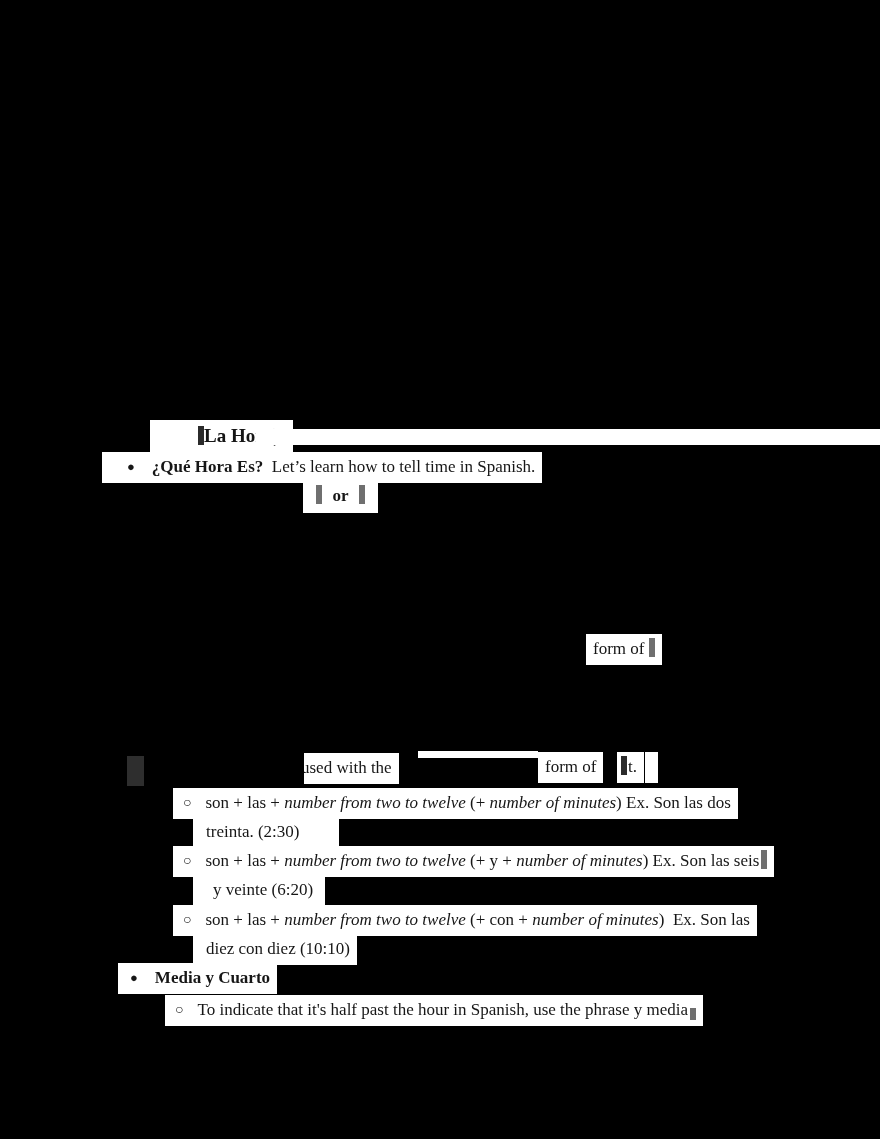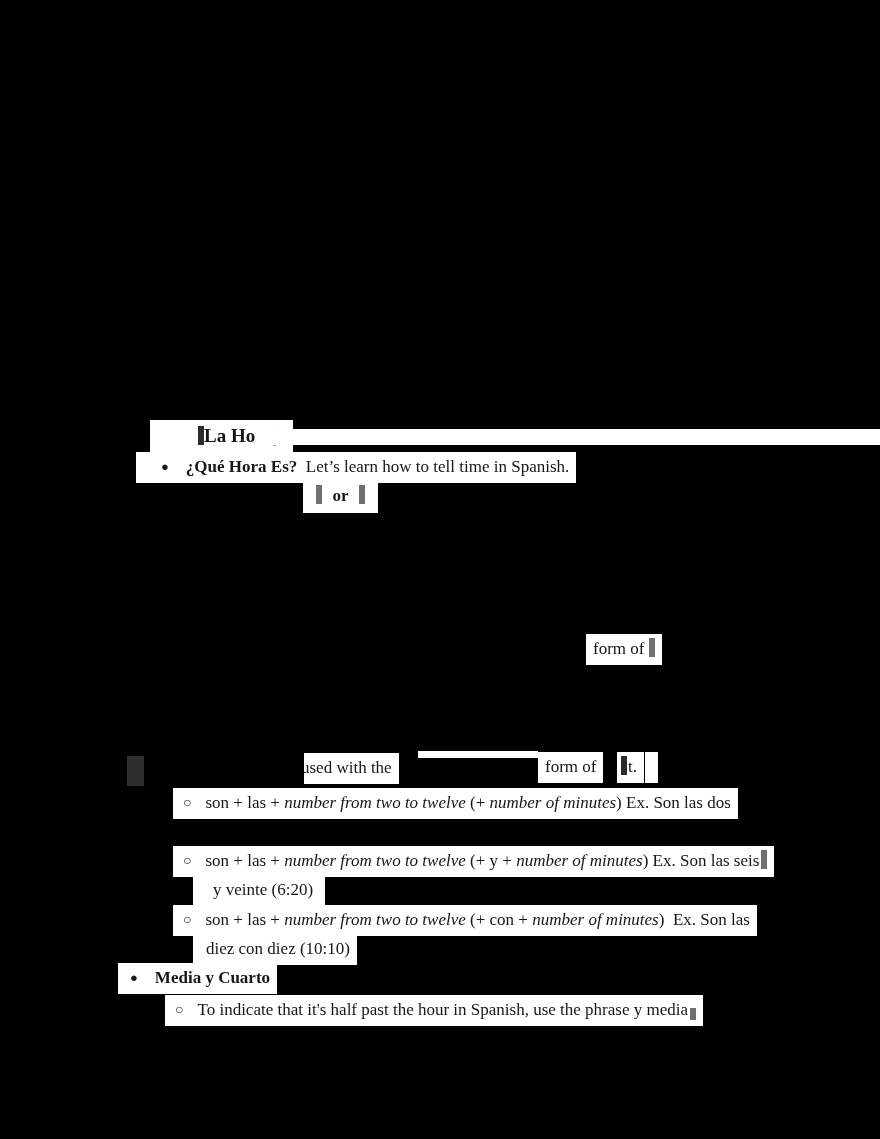--- a/index.html
+++ b/index.html
@@ -56,34 +56,35 @@
 </style>
 </head>
 <body>
 
 <div id="page">
 
   <div class="box title-box" style="left:150px; top:420px;padding-left:48px;"><span class="frag dark"></span><span>La Hora):</span></div>
 
   <div class="rect" style="left:256px; top:429px; width:624px; height:16px;"></div>
 
-  <div class="box" style="left:136px; top:452px;padding-left:20px;"><span class="bullet1">●</span><span class="boldtext">¿Qué Hora Es?</span><span>  </span><span>Let’s learn how to tell time in Spanish.</span></div>
+  <div class="box" style="left:102px; top:452px;padding-left:20px;"><span class="bullet1">●</span><span class="boldtext">¿Qué Hora Es?</span><span>  </span><span>Let’s learn how to tell time in Spanish.</span></div>
 
   <div class="box or-box" style="left:303px; top:481px; width:61px; height:27px;"><span class="frag" style="margin-right:10px;"></span><span>or</span><span class="frag" style="margin-left:10px;"></span></div>
 
   <div class="box" style="left:586px; top:634px;"><span>form of</span><span class="frag" style="margin-left:5px;"></span></div>
 
   <div class="graysquare" style="left:127px; top:756px; width:17px; height:30px;"></div>
   <div class="box" style="left:294px; top:753px;"><span class="cover" style="left:0; width:10px;"></span><span>used with the</span></div>
   <div class="rect" style="left:418px; top:751px; width:120px; height:7px;"></div>
   <div class="box" style="left:538px; top:752px;"><span>form of</span></div>
   <div class="box" style="left:617px; top:752px; padding-left:4px;"><span class="frag dark" style="margin-right:1px;"></span><span>t.</span></div>
   <div class="rect" style="left:645px; top:752px; width:13px; height:31px;"></div>
 
   <div class="box" style="left:173px; top:788px;"><span class="bullet2">○</span><span>son + las + </span><span class="ital">number from two to twelve</span><span> (+ </span><span class="ital">number of minutes</span><span>) Ex. Son las dos</span></div>
+  <div class="box" style="left:193px; top:817px; padding-left:13px; padding-right:40px;"><span>treinta. (2:30)</span></div>
 
   <div class="box" style="left:173px; top:846px;"><span class="bullet2">○</span><span>son + las + </span><span class="ital">number from two to twelve</span><span> (+ y + </span><span class="ital">number of minutes</span><span>) Ex. Son las seis</span><span class="frag" style="margin-left:2px;"></span></div>
   <div class="box" style="left:193px; top:875px; padding-left:20px; padding-right:12px;"><span>y veinte (6:20)</span></div>
 
   <div class="box" style="left:173px; top:905px;"><span class="bullet2">○</span><span>son + las + </span><span class="ital">number from two to twelve</span><span> (+ con + </span><span class="ital">number of minutes</span><span>)  Ex. Son las</span></div>
   <div class="box" style="left:193px; top:934px; padding-left:13px;"><span>diez con diez (10:10)</span></div>
 
   <div class="box" style="left:118px; top:963px;"><span class="bullet1">●</span><span class="boldtext">Media y Cuarto</span></div>
 
   <div class="box" style="left:165px; top:995px;"><span class="bullet2">○</span><span>To indicate that it's half past the hour in Spanish, use the phrase y media</span><span class="frag" style="margin-left:2px; height:12px; vertical-align:-5px;"></span></div>

